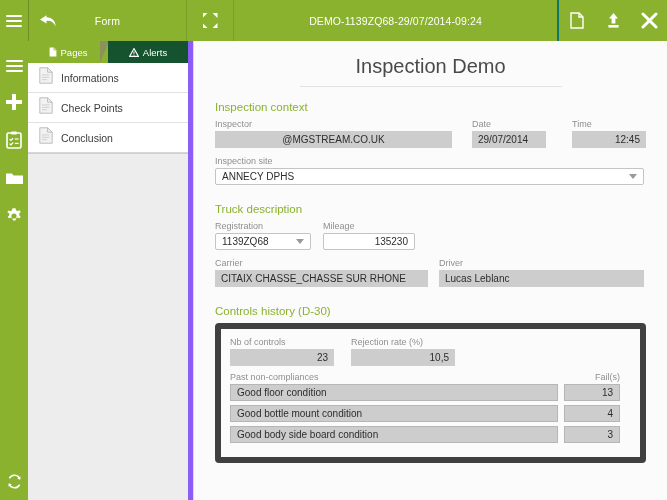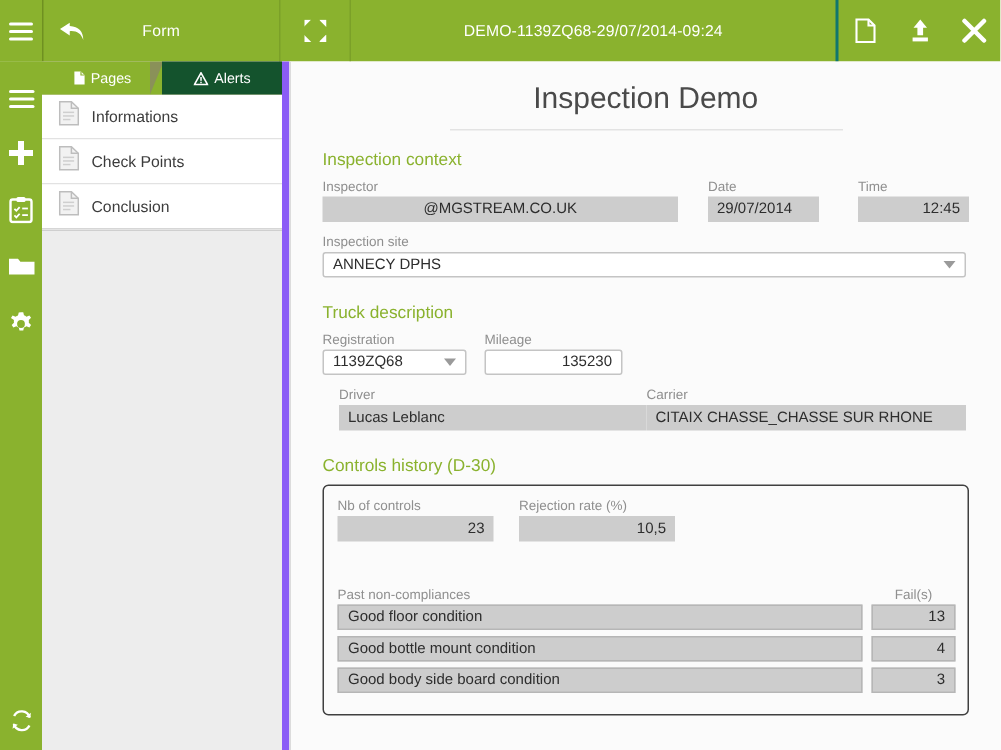--- a/index.html
+++ b/index.html
@@ -285,23 +285,23 @@
     width: 0; height: 0;
     border-left: 4px solid transparent;
     border-right: 4px solid transparent;
     border-top: 5px solid #9a9a9a;
   }
 
   .grp { margin-bottom: 8px; }
 
   
   .history-box {
-    border: 1px solid #404040;
+    border: 6px solid #404040;
     border-radius: 4px;
-    padding: 8px 8px 10px 9px;
+    padding: 8px 20px 10px 9px;
     background: #fbfbfb;
   }
   .hist-row { display: flex; gap: 8px; }
   .nc-row {
     display: flex;
     align-items: center;
     gap: 6px;
     margin-bottom: 4px;
   }
   .nc-name {
@@ -326,22 +326,21 @@
     display: flex;
     align-items: center;
     justify-content: flex-end;
     padding: 0 6px;
     border: 1px solid #b6b6b6;
   }
   .fails-head {
     width: 56px;
     font-size: 9px;
     color: #8f8f8f;
-    text-align: center;
-    margin-top: 24px;
+    text-align: right;
   }
   .nc-head-row {
     display: flex;
     align-items: flex-end;
     gap: 6px;
     margin-top: 6px;
     margin-bottom: 2px;
   }
   .nc-head-left { flex: 1; font-size: 9px; color: #8f8f8f; }
 </style>
@@ -586,27 +585,27 @@
               <span class="caret"></span>
             </div>
           </div>
           <div style="width:92px;margin-left:12px">
             <span class="fld-label">Mileage</span>
             <div class="ctl ctl-white right">135230</div>
           </div>
         </div>
 
         <div class="row">
+          <div style="width:213px">
+            <span class="fld-label">Carrier</span>
+            <div class="ctl ctl-ro">CITAIX CHASSE_CHASSE SUR RHONE</div>
+          </div>
           <div style="width:205px;margin-left:11px">
             <span class="fld-label">Driver</span>
             <div class="ctl ctl-ro">Lucas Leblanc</div>
-          </div>
-          <div style="width:213px">
-            <span class="fld-label">Carrier</span>
-            <div class="ctl ctl-ro">CITAIX CHASSE_CHASSE SUR RHONE</div>
           </div>
         </div>
 
         <div class="section-title sp">Controls history (D-30)</div>
 
         <div class="history-box">
 
           <div class="hist-row">
             <div style="width:104px">
               <span class="fld-label">Nb of controls</span>

